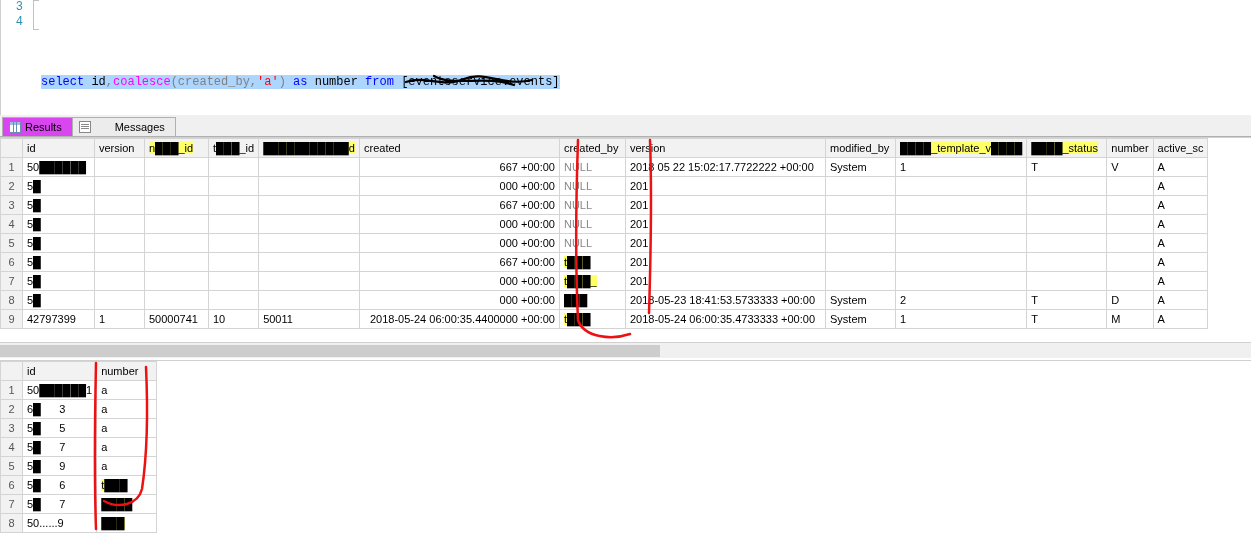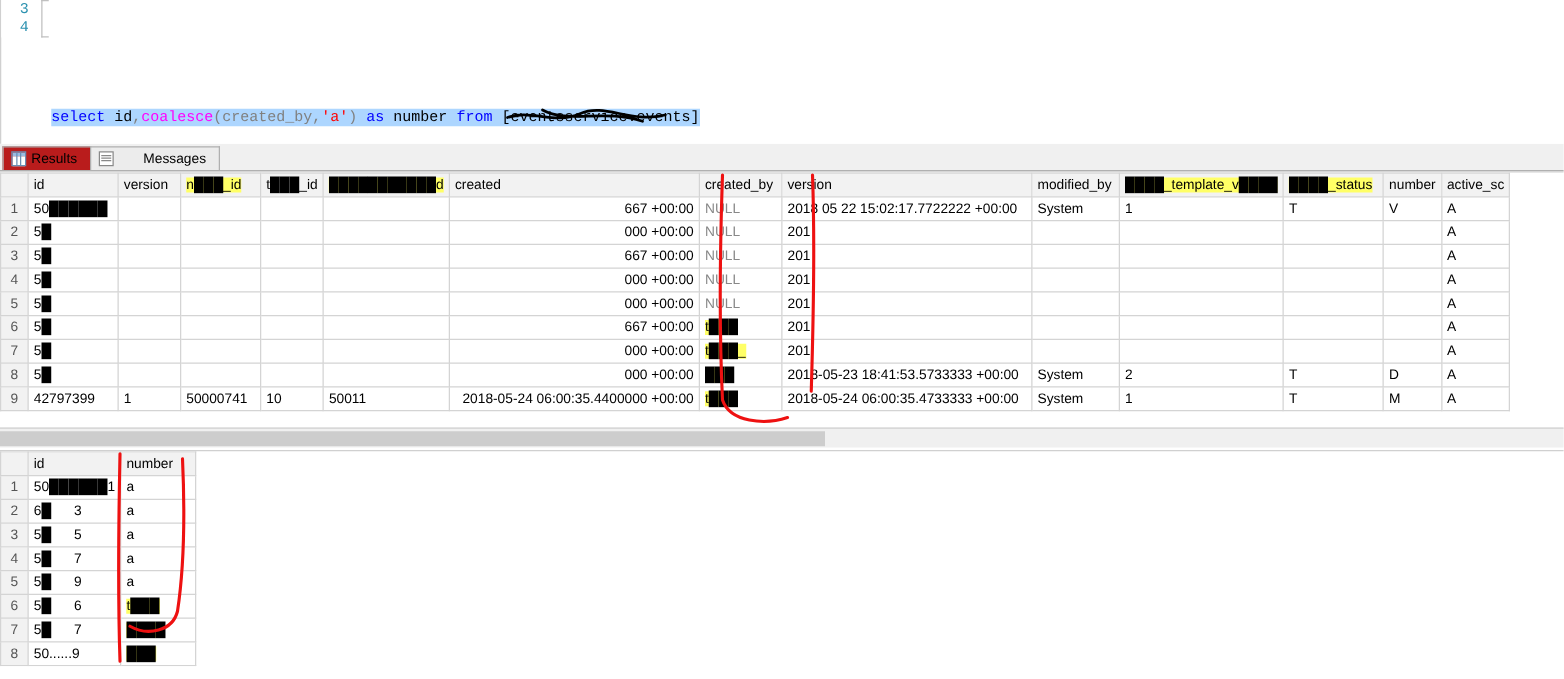--- a/index.html
+++ b/index.html
@@ -42,21 +42,21 @@
     top: 0;
     width: 6px;
     height: 30px;
     border-left: 1px solid #c0c0c0;
     border-top: 1px solid #c0c0c0;
     border-bottom: 1px solid #c0c0c0;
   }
   .code {
     position: absolute;
     left: 40px;
-    top: 12px;
+    top: 0;
     white-space: pre;
   }
   .code .sel { background: #add6ff; }
   .kw { color: #0000ff; }
   .func { color: #ff00ff; }
   .str { color: #ff0000; }
   .gray { color: #808080; }
   .scribble-top {
     position: absolute;
     left: 480px; top: 14px;
@@ -71,21 +71,21 @@
     display: flex;
     align-items: flex-end;
     background: #f0f0f0;
     padding-left: 2px;
   }
   .tab {
     display: flex;
     align-items: center;
     gap: 4px;
     padding: 3px 10px 3px 6px;
-    background: #b91c1c;
+    background: #d946ef;
     border: 1px solid #b0b0b0;
     border-bottom: none;
     margin-right: -1px;
     font-size: 11px;
   }
   .tab.inactive { background: #ececec; gap: 24px; }
   .grid-ico {
     width: 12px; height: 12px;
     display: inline-block;
     background:

